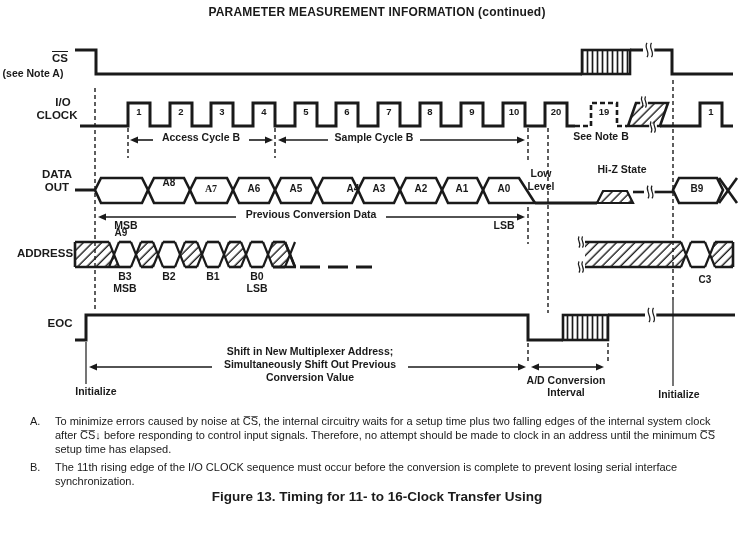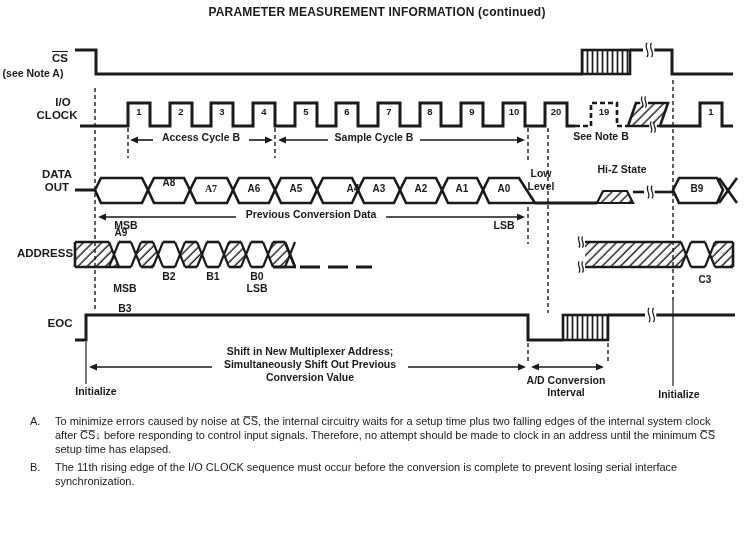--- a/index.html
+++ b/index.html
@@ -190,20 +190,21 @@
       <span class="note-label">A.</span>
       <span class="note-text">To minimize errors caused by noise at C̅S̅, the internal circuitry waits for a setup time plus two falling edges of the internal system clock after C̅S̅↓ before responding to control input signals. Therefore, no attempt should be made to clock in an address until the minimum C̅S̅ setup time has elapsed.</span>
     </div>
     <div class="note">
       <span class="note-label">B.</span>
       <span class="note-text">The 11th rising edge of the I/O CLOCK sequence must occur before the conversion is complete to prevent losing serial interface synchronization.</span>
     </div>
   </div>
 
   <div id="caption">
+    <div>Figure 13. Timing for 11- to 16-Clock Transfer Using</div>
   </div>
 <div class="lbl sl ovl" style="left: 60px; top: 52px;">CS</div>
     <div class="lbl sa" style="left: 33px; top: 68px;">(see Note A)</div>
     <div class="lbl sl" style="left: 63px; top: 96px;">I/O</div>
     <div class="lbl sl" style="left: 57px; top: 109px;">CLOCK</div>
     <div class="lbl sa" style="left: 201px; top: 132px;">Access Cycle B</div>
     <div class="lbl sa" style="left: 374px; top: 132px;">Sample Cycle B</div>
     <div class="lbl sa" style="left: 601px; top: 131px;">See Note B</div>
     <div class="lbl sl" style="left: 57px; top: 168px;">DATA</div>
     <div class="lbl sl" style="left: 57px; top: 181px;">OUT</div>
@@ -242,17 +243,17 @@
     <div class="lbl s10" style="left: 121px; top: 183px; margin-top: 44px;">A9</div>
     <div class="lbl s10" style="left: 169px; top: 177px;">A8</div>
     <div class="lbl s10" style="left: 211px; top: 183px; font-family: Liberation Serif, serif;">A7</div>
     <div class="lbl s10" style="left: 254px; top: 183px;">A6</div>
     <div class="lbl s10" style="left: 296px; top: 183px;">A5</div>
     <div class="lbl s10" style="left: 337px; top: 183px; margin-left: 16px;">A4</div>
     <div class="lbl s10" style="left: 379px; top: 183px;">A3</div>
     <div class="lbl s10" style="left: 421px; top: 183px;">A2</div>
     <div class="lbl s10" style="left: 462px; top: 183px;">A1</div>
     <div class="lbl s10" style="left: 504px; top: 183px;">A0</div>
-    <div class="lbl sa" style="left: 125px; top: 271px; margin-top: 32px;">B3</div>
+    <div class="lbl sa" style="left: 125px; top: 271px;">B3</div>
     <div class="lbl sa" style="left: 169px; top: 271px;">B2</div>
     <div class="lbl sa" style="left: 213px; top: 271px;">B1</div>
     <div class="lbl sa" style="left: 257px; top: 271px;">B0</div>
   </div>
 
 </body></html>

